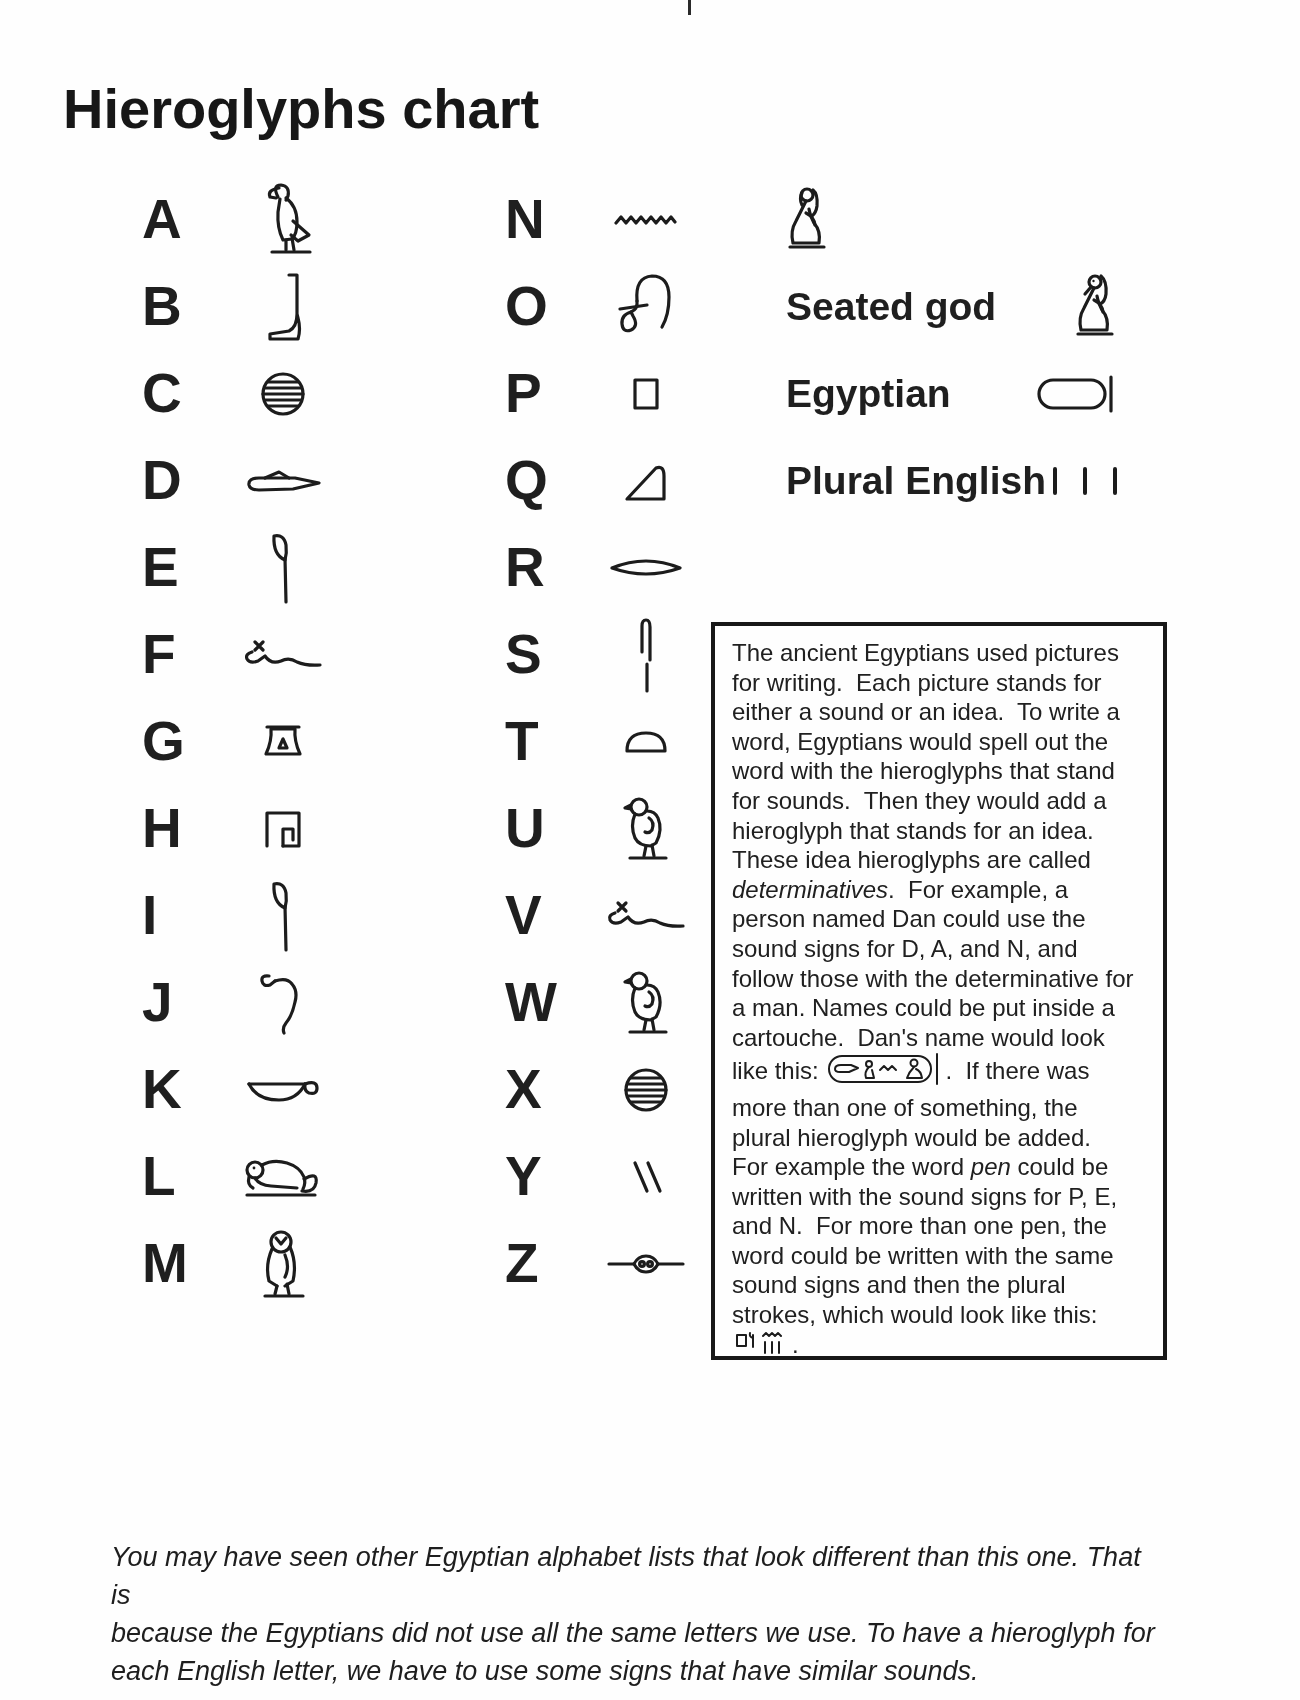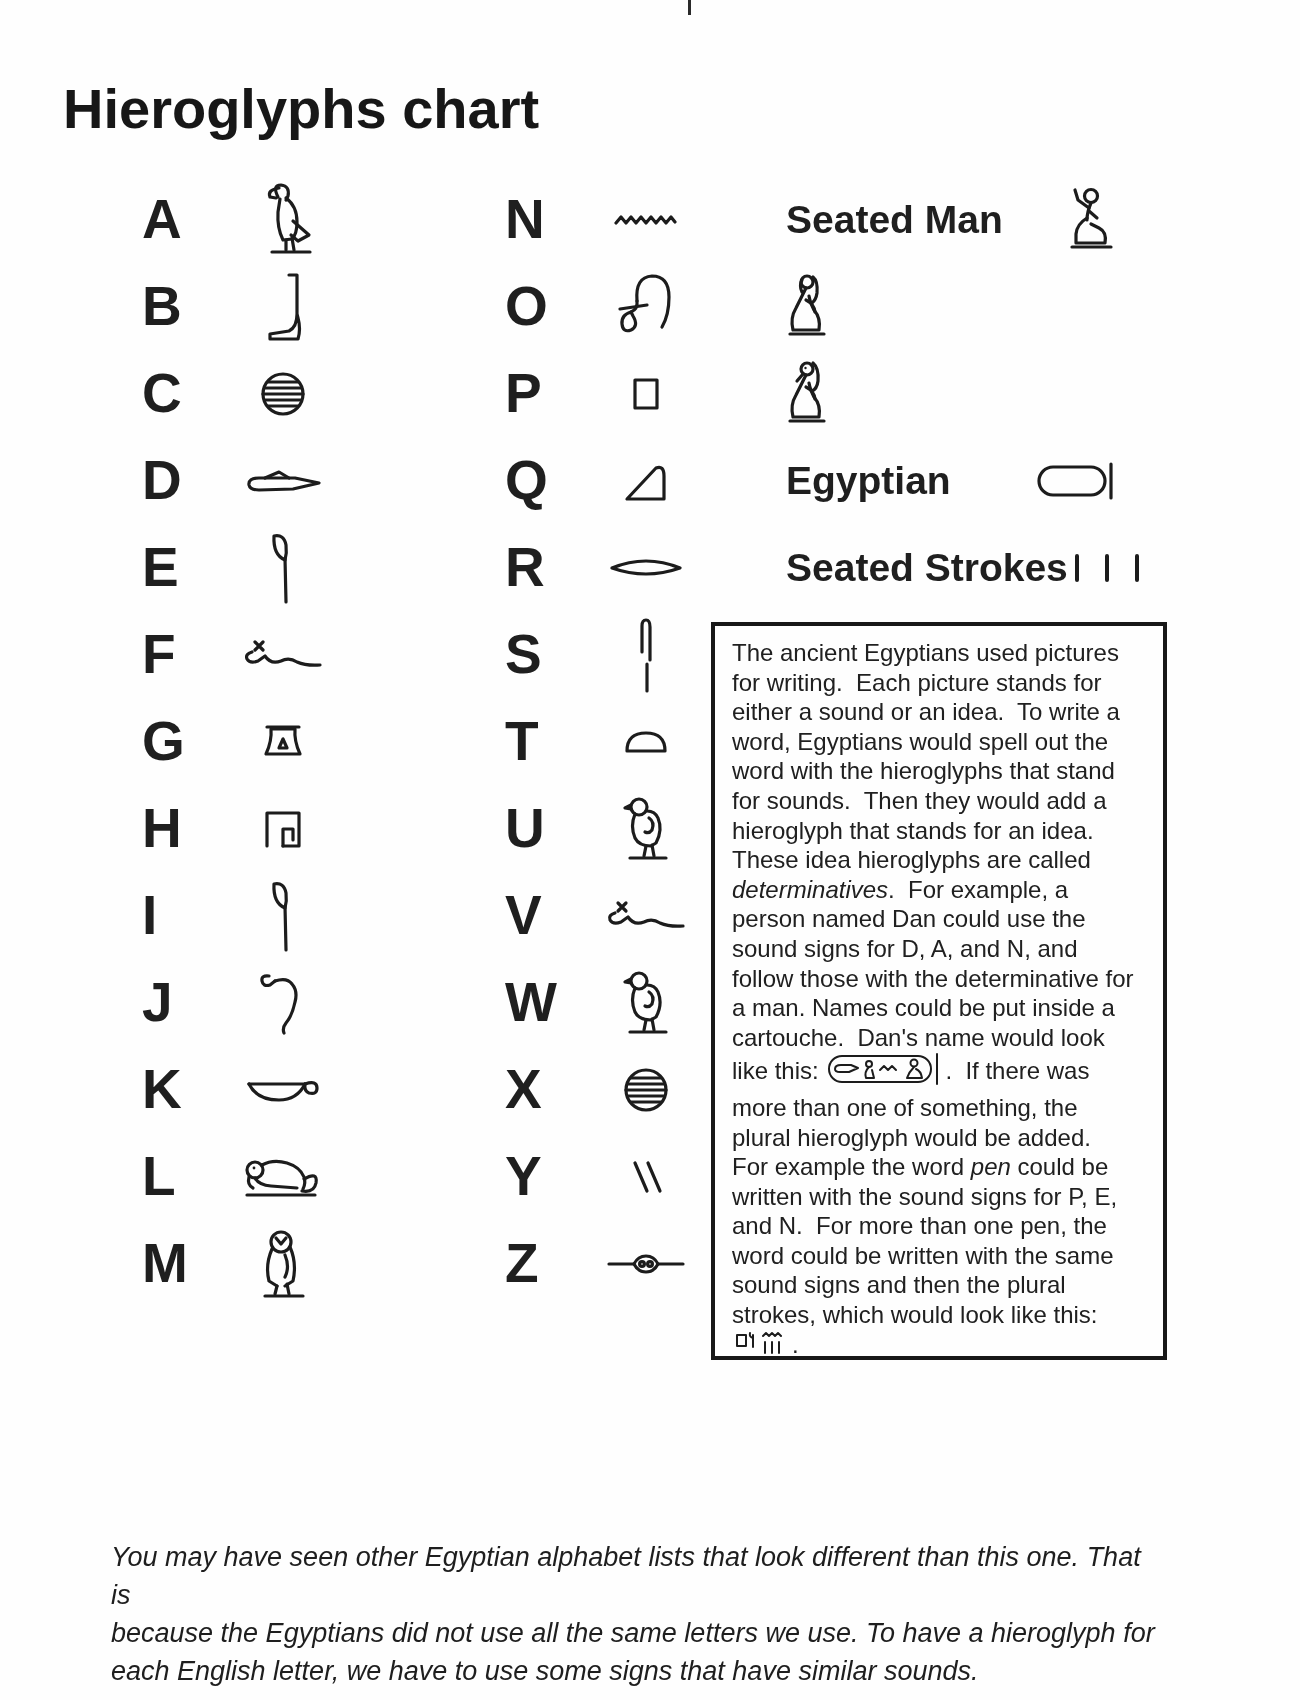--- a/index.html
+++ b/index.html
@@ -337,45 +337,33 @@
             <path d="M27 11 Q31 3 39 3 Q47 3 51 11 Q47 19 39 19 Q31 19 27 11 Z"></path>
             <circle cx="35" cy="11" r="2.4"></circle>
             <circle cx="43" cy="11" r="2.4"></circle>
           </svg>
         </span>
       </div>
     </div>
 
   <div class="det-col">
       <div class="det-row">
-        <span class="det-label">Seated Man</span>
-        <span class="det-glyph">
-          <svg width="50" height="68" viewBox="0 0 50 68">
-            <circle cx="23" cy="10" r="6.5"></circle>
-            <path d="M23 17 Q19 26 19 34"></path>
-            <path d="M21 22 L10 14 L7 4"></path>
-            <path d="M21 25 L29 32"></path>
-            <path d="M19 32 Q9 38 8 48 L8 57 L37 57 Q39 46 31 42 L23 38"></path>
-            <path d="M4 61 L43 61"></path>
-          </svg>
-        </span>
-      </div>
-      <div class="det-row">
         <span class="det-glyph">
           <svg width="44" height="70" viewBox="0 0 44 70">
             <circle cx="21" cy="10" r="6"></circle>
             <path d="M27 5 Q32 9 31 21 Q30 28 26 31"></path>
             <path d="M16 8 Q13 14 16 20"></path>
             <path d="M20 16 Q14 28 10 36 Q4 46 7 58 L33 58 Q35 46 28 38 Q24 30 23 24"></path>
             <path d="M20 28 Q28 32 29 40"></path>
             <path d="M4 62 L38 62"></path>
           </svg>
         </span>
       </div>
       <div class="det-row">
+        <span class="det-label">Seated god</span>
         <span class="det-glyph">
           <svg width="44" height="70" viewBox="0 0 44 70">
             <circle cx="21" cy="10" r="6"></circle>
             <circle cx="19.5" cy="9" r="1.2" style="fill:#1c1c1c;stroke:none"></circle>
             <path d="M27 4 Q33 9 32 22 Q31 30 26 32"></path>
             <path d="M17 15 L11 22"></path>
             <path d="M20 16 Q14 28 10 36 Q4 46 7 58 L33 58 Q35 46 28 38 Q24 30 23 24"></path>
             <path d="M20 28 Q28 32 29 40"></path>
             <path d="M4 62 L38 62"></path>
           </svg>
@@ -384,21 +372,21 @@
       <div class="det-row">
         <span class="det-label">Egyptian</span>
         <span class="det-glyph">
           <svg width="82" height="40" viewBox="0 0 82 40">
             <rect x="3" y="6" width="66" height="28" rx="14"></rect>
             <path d="M75 3 L75 37"></path>
           </svg>
         </span>
       </div>
       <div class="det-row">
-        <span class="det-label">Seated Strokes</span>
+        <span class="det-label">Plural English</span>
         <span class="det-glyph">
           <svg width="80" height="32" viewBox="0 0 80 32">
             <path d="M9 4 L9 28 M39 4 L39 28 M69 4 L69 28" style="stroke-width:4"></path>
           </svg>
         </span>
       </div>
     </div>
 
   <div class="info-box">
     <div class="info-text"><span>The ancient Egyptians used pictures for writing.  Each picture stands for either a sound or an idea.  To write a word, Egyptians would spell out the word with the hieroglyphs that stand for sounds.  Then they would add a hieroglyph that stands for an idea.  These idea hieroglyphs are called </span><span class="it">determinatives</span><span>.  For example, a person named Dan could use the sound signs for D, A, and N, and follow those with the determinative for a man. Names could be put inside a cartouche.  Dan's name would look like this: </span><span class="inline-glyph"><svg width="116" height="34" viewBox="0 0 116 34">

